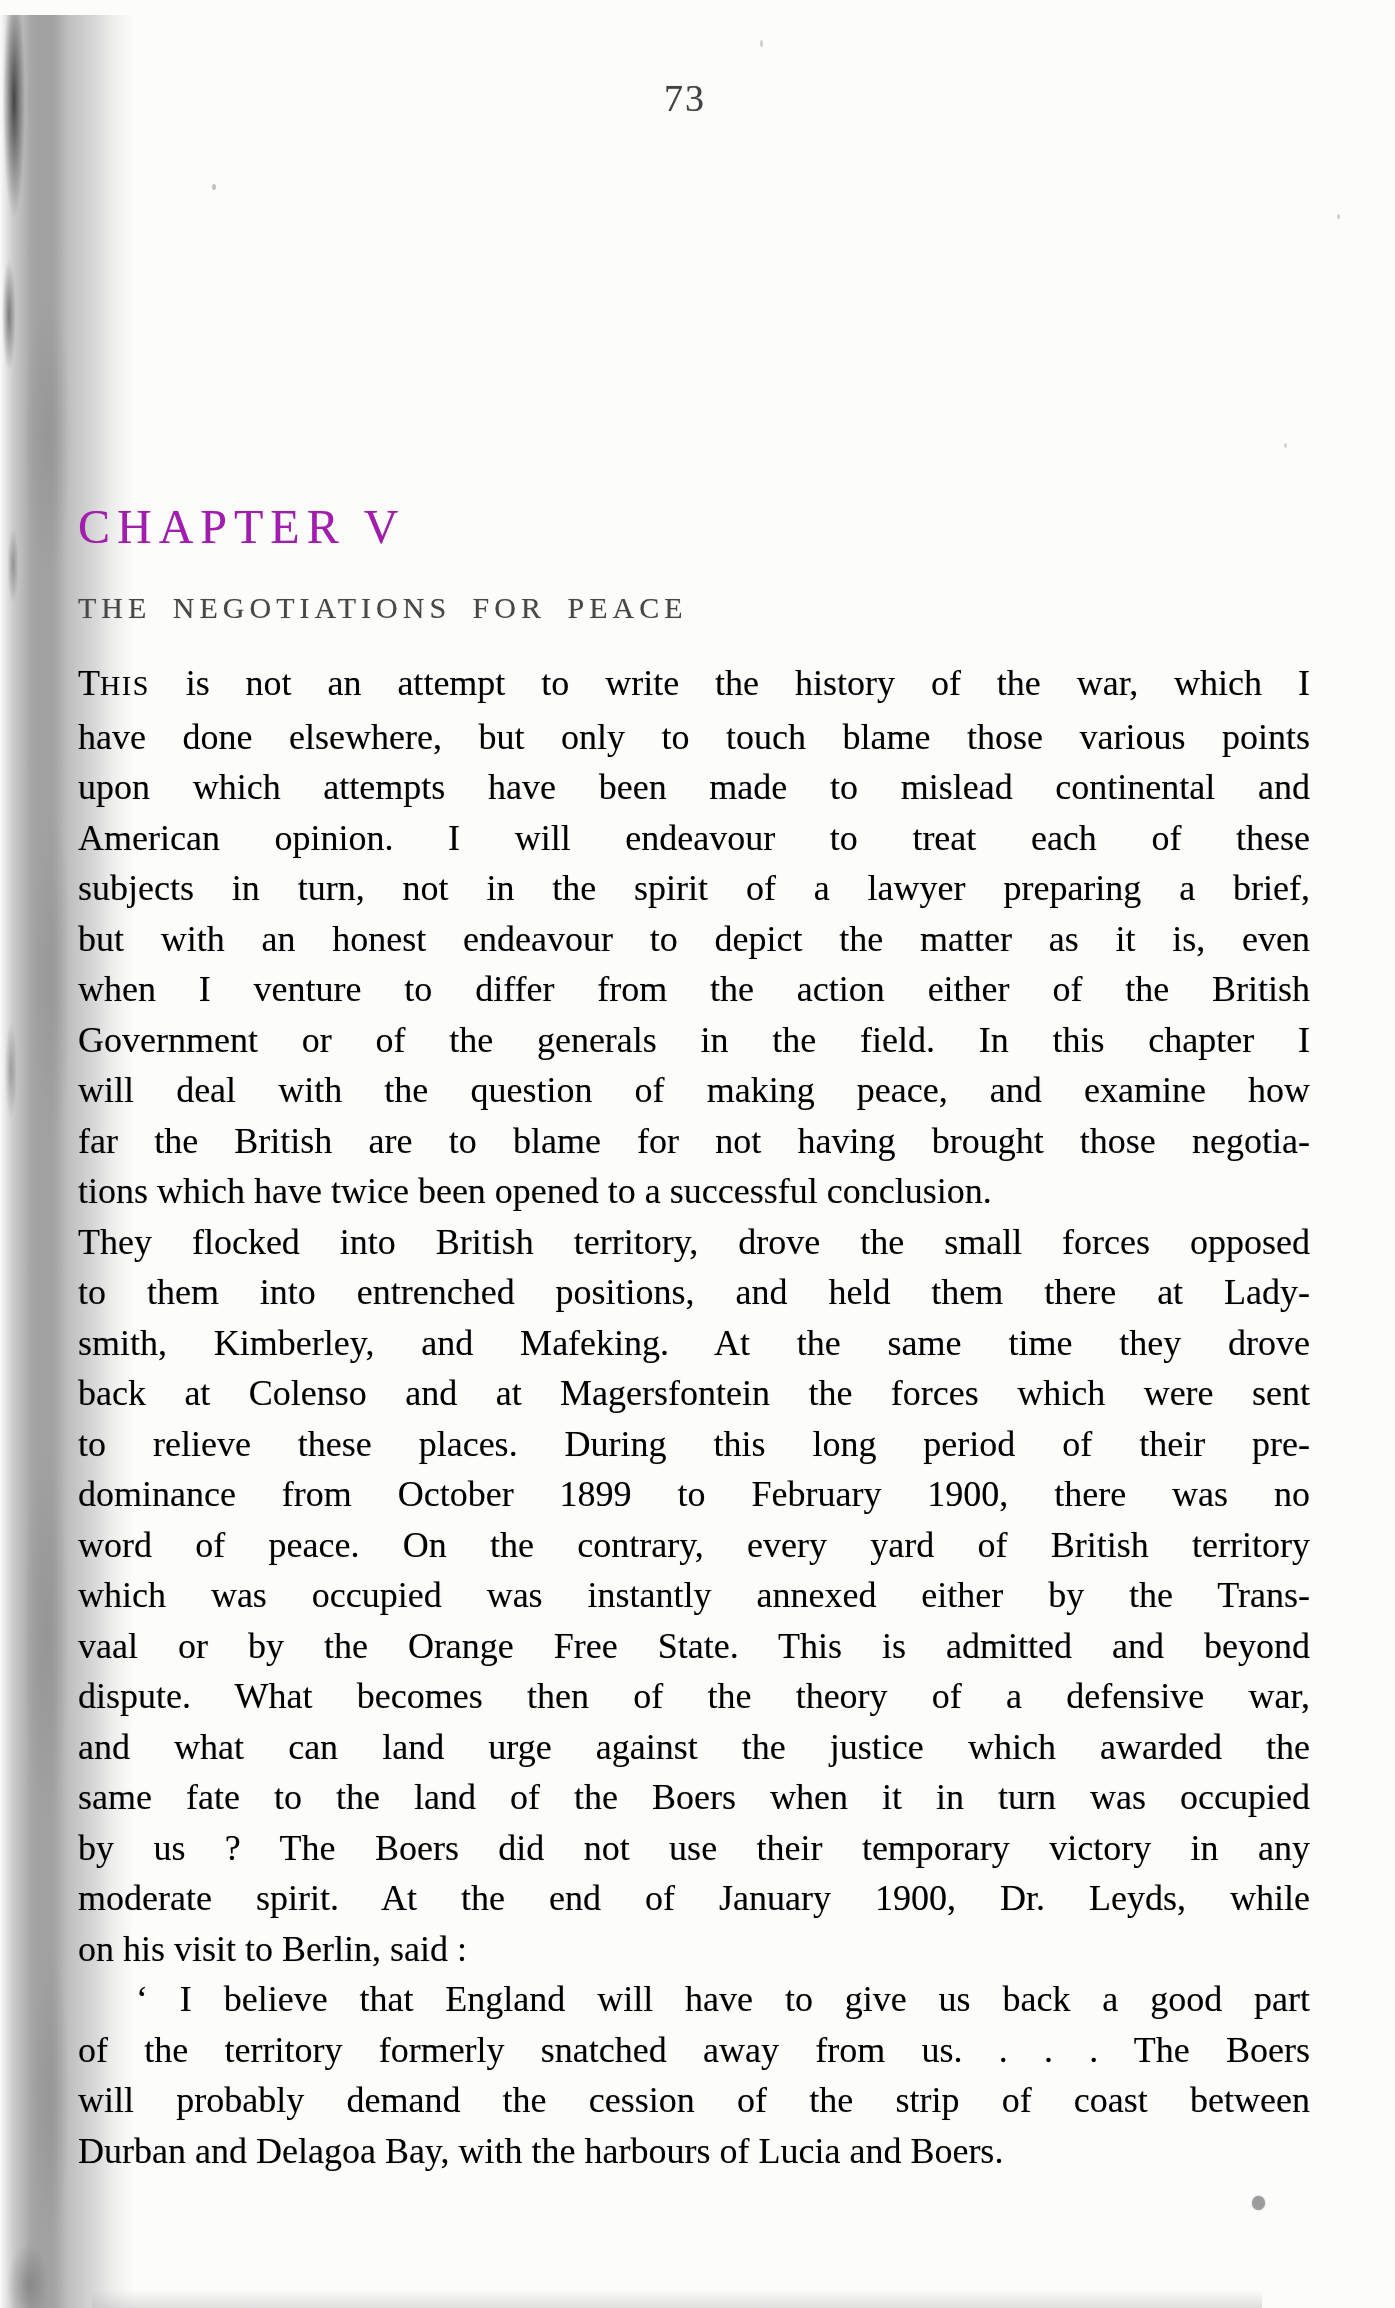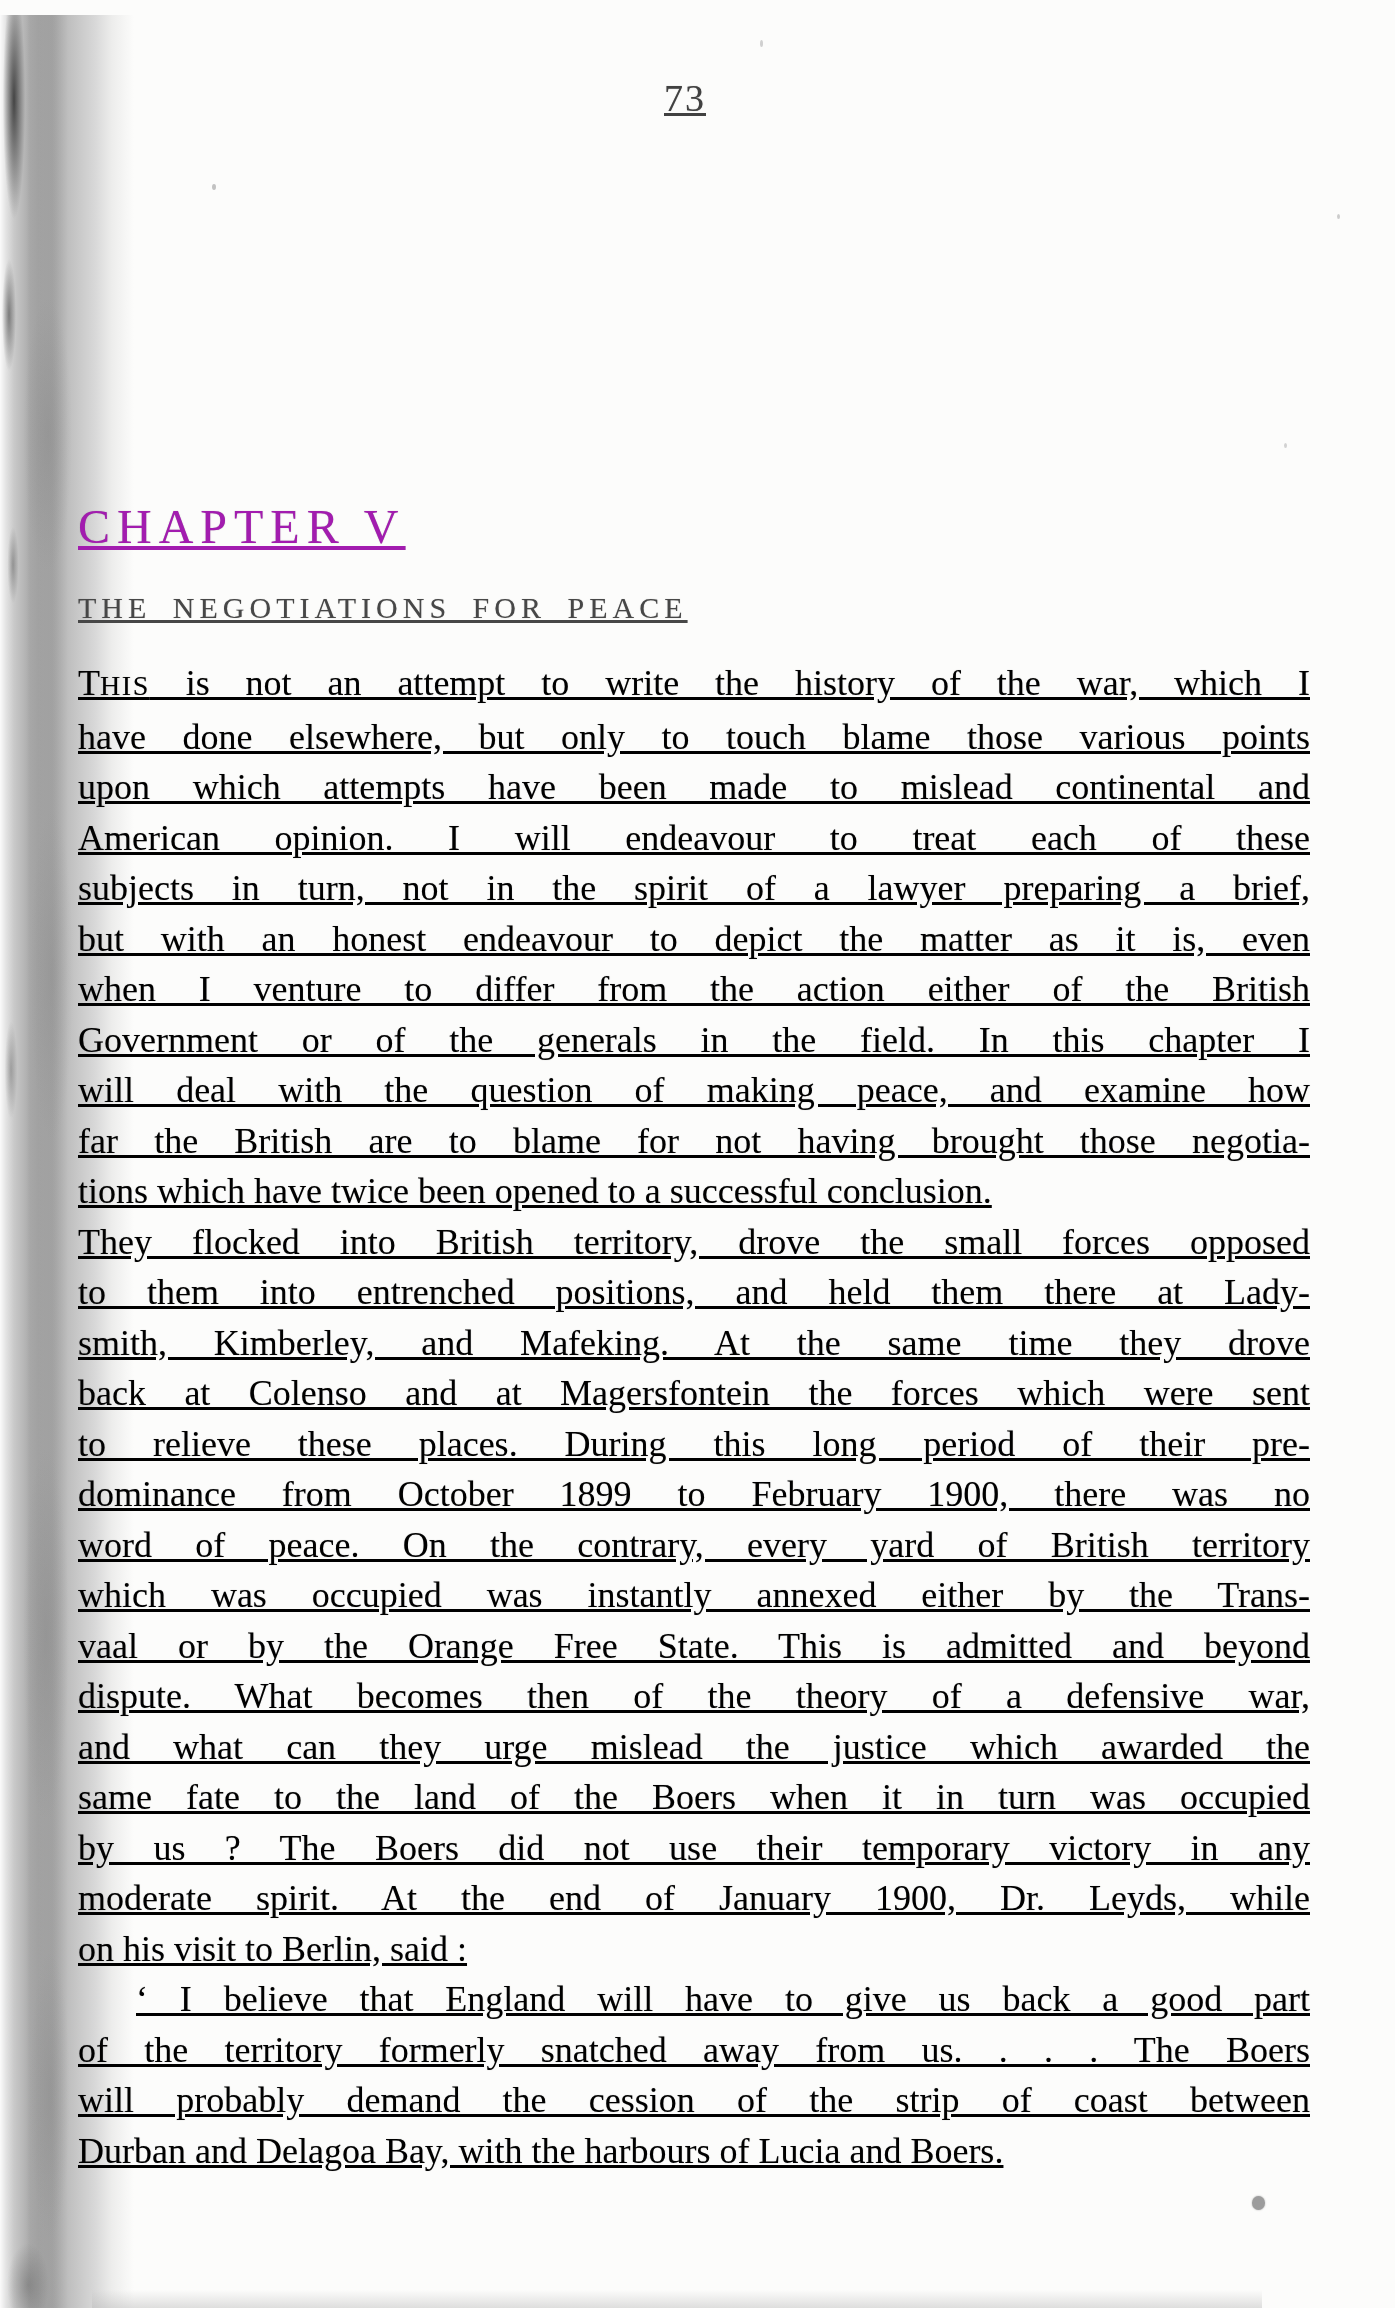--- a/index.html
+++ b/index.html
@@ -26,21 +26,21 @@
       radial-gradient(ellipse 28px 200px at 50px 2080px,rgba(120,120,120,.26), rgba(120,120,120,0) 72%),
       linear-gradient(90deg, rgba(140,140,140,0) 26px, rgba(120,120,120,.22) 38px, rgba(120,120,120,.28) 52px, rgba(140,140,140,0) 68px),
       linear-gradient(90deg,#fbfbfb 0px,#e3e3e3 6px,#c9c9c9 14px,#ababab 30px,#b2b2b2 55px,#c5c5c5 75px,#d8d8d8 95px,#ededec 112px,rgba(252,252,251,0) 134px);
   }
   
   #bottom-band{
     position:absolute;left:92px;bottom:0;width:1170px;height:18px;
     background:linear-gradient(180deg, rgba(205,205,205,0), rgba(185,185,185,.45));
   }
   
-  .ink{ text-shadow:0 0 1px rgba(62,62,62,.38);text-decoration:underline; }
+  .ink{ text-shadow:0 0 1px rgba(62,62,62,.38); }
   #page-number{
     position:absolute;left:60px;top:76px;width:1250px;
     text-align:center;font-size:38px;letter-spacing:2px;color:#414141;
   }
   #chapter-heading{
     position:absolute;left:78px;top:499px;width:1232px;
     text-align:left;font-size:48px;letter-spacing:7px;color:#a21caf;
   }
   #chapter-subtitle{
     position:absolute;left:78px;top:591px;width:1232px;
@@ -93,21 +93,21 @@
         <div class="line">They flocked into British territory, drove the small forces opposed</div>
         <div class="line">to them into entrenched positions, and held them there at Lady-</div>
         <div class="line">smith, Kimberley, and Mafeking. At the same time they drove</div>
         <div class="line">back at Colenso and at Magersfontein the forces which were sent</div>
         <div class="line">to relieve these places. During this long period of their pre-</div>
         <div class="line">dominance from October 1899 to February 1900, there was no</div>
         <div class="line">word of peace. On the contrary, every yard of British territory</div>
         <div class="line">which was occupied was instantly annexed either by the Trans-</div>
         <div class="line">vaal or by the Orange Free State. This is admitted and beyond</div>
         <div class="line">dispute. What becomes then of the theory of a defensive war,</div>
-        <div class="line">and what can they urge mislead the justice which awarded the</div>
+        <div class="line">and what can land urge against the justice which awarded the</div>
         <div class="line">same fate to the land of the Boers when it in turn was occupied</div>
         <div class="line">by us ? The Boers did not use their temporary victory in any</div>
         <div class="line">moderate spirit. At the end of January 1900, Dr. Leyds, while</div>
         <div class="line last">on his visit to Berlin, said :</div>
       </div>
     <div>
         <div class="line indent">‘ I believe that England will have to give us back a good part</div>
         <div class="line">of the territory formerly snatched away from us. . . . The Boers</div>
         <div class="line">will probably demand the cession of the strip of coast between</div>
         <div class="line last">Durban and Delagoa Bay, with the harbours of Lucia and Boers.</div>

